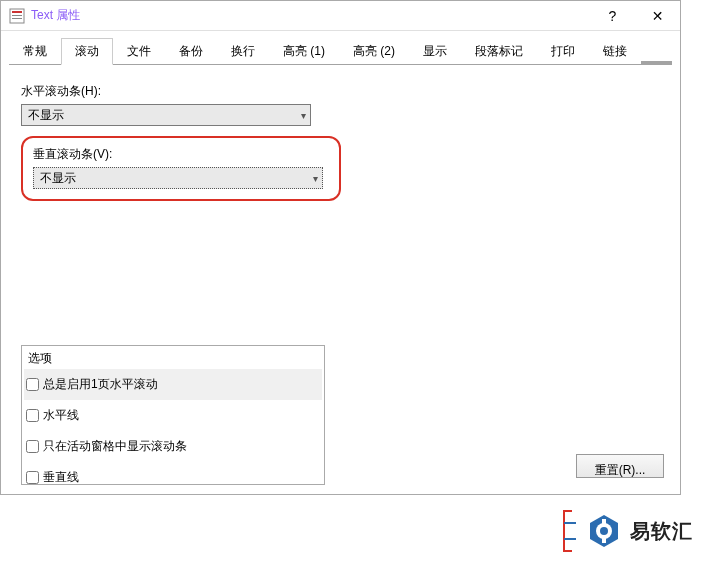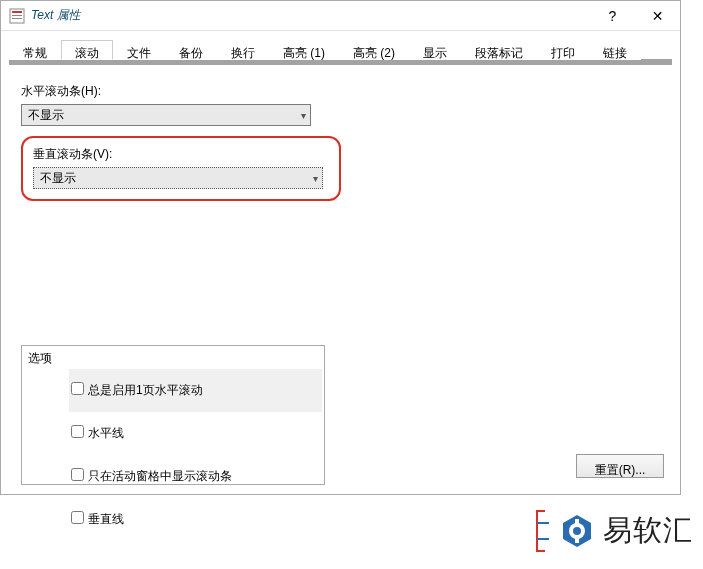--- a/index.html
+++ b/index.html
@@ -1,41 +1,41 @@
 <!DOCTYPE html>
 <html><head>
 <meta charset="utf-8">
 <style>
 * { box-sizing: border-box; margin: 0; padding: 0; }
 body { font-family: "Microsoft YaHei","Segoe UI",sans-serif; font-size: 12px; background: #fff; width: 703px; height: 569px; position: relative; overflow: hidden; }
 .window { width: 681px; height: 495px; border: 1px solid #aaa; background: #fff; position: absolute; left: 0; top: 0; }
 .titlebar { height: 30px; display: flex; align-items: center; border-bottom: 1px solid #e0e0e0; background: #fff; }
 .titlebar .icon { width: 16px; height: 16px; margin-left: 8px; margin-right: 6px; }
-.titlebar .title { flex: 1; font-size: 12px; color: #0c4a6e; font-style: italic; }
+.titlebar .title { flex: 1; font-size: 12px; color: #8b5cf6; }
 .titlebar .btn { width: 45px; height: 29px; display: flex; align-items: center; justify-content: center; font-size: 14px; color: #000; }
-.tabs { display: flex; height: 26px; margin: 8px 8px 0 8px; border-bottom: 6px solid #a3a3a3; position: relative; }
+.tabs { display: flex; height: 26px; margin: 8px 8px 0 8px; border-bottom: 4px solid #a3a3a3; position: relative; align-items: center; }
 .tab { padding: 4px 13px; font-size: 12px; background: #fff; border: 1px solid transparent; border-bottom: none; cursor: pointer; position: relative; top: 1px; color: #000; }
 .tab.active { border-color: #ccc; background: #fff; border-bottom: 1px solid #fff; }
 .content { padding: 18px 20px 10px 20px; position: relative; height: calc(100% - 64px); }
 .field-label { font-size: 12px; margin-bottom: 4px; display: block; }
 .dropdown { width: 290px; height: 22px; border: 1px solid #7a7a7a; background: #e9e9e9; display: flex; align-items: center; padding: 0 4px 0 6px; font-size: 12px; position: relative; }
 .dropdown .val { flex: 1; }
 .dropdown .arrow { font-size: 10px; color: #555; }
 .highlight-box { border: 2px solid #d93025; border-radius: 12px; padding: 8px 10px 10px 10px; margin-top: 10px; width: 320px; }
 .highlight-box .dropdown { border: 1px dotted #555; }
 .options-box { border: 1px solid #aaa; width: 304px; height: 140px; padding: 2px; position: absolute; left: 20px; top: 280px; font-size: 12px; background: #fff; }
 .options-box .hdr { padding: 2px 4px; }
-.opt-row { display: flex; align-items: flex-start; padding: 13px 2px; margin-left: 45px; }
+.opt-row { display: flex; align-items: center; padding: 7px 2px; }
 .opt-row.sel { background: #f0f0f0; }
 .opt-row input { margin-right: 4px; }
 .footer { position: absolute; right: 16px; bottom: 16px; }
 .reset-btn { min-width: 88px; height: 24px; padding: 7px 16px; border: 1px solid #999; background: linear-gradient(#f8f8f8,#e8e8e8); font-size: 12px; cursor: pointer; }
 .watermark { position: absolute; right: 10px; bottom: 16px; display: flex; align-items: center; gap: 8px; }
 .watermark svg { display: block; }
-.watermark .txt { font-size: 29px; font-weight: 400; color: #222; letter-spacing: 1px; }
+.watermark .txt { font-size: 20px; font-weight: 700; color: #222; letter-spacing: 1px; }
 </style>
 </head>
 <body>
 
 <div class="window">
   <div class="titlebar">
     <span class="icon">
       <svg width="16" height="16" viewBox="0 0 16 16">
           <rect x="1" y="1" width="14" height="14" fill="#fff" stroke="#888"></rect>
           <rect x="3" y="3" width="10" height="2" fill="#c33"></rect>

